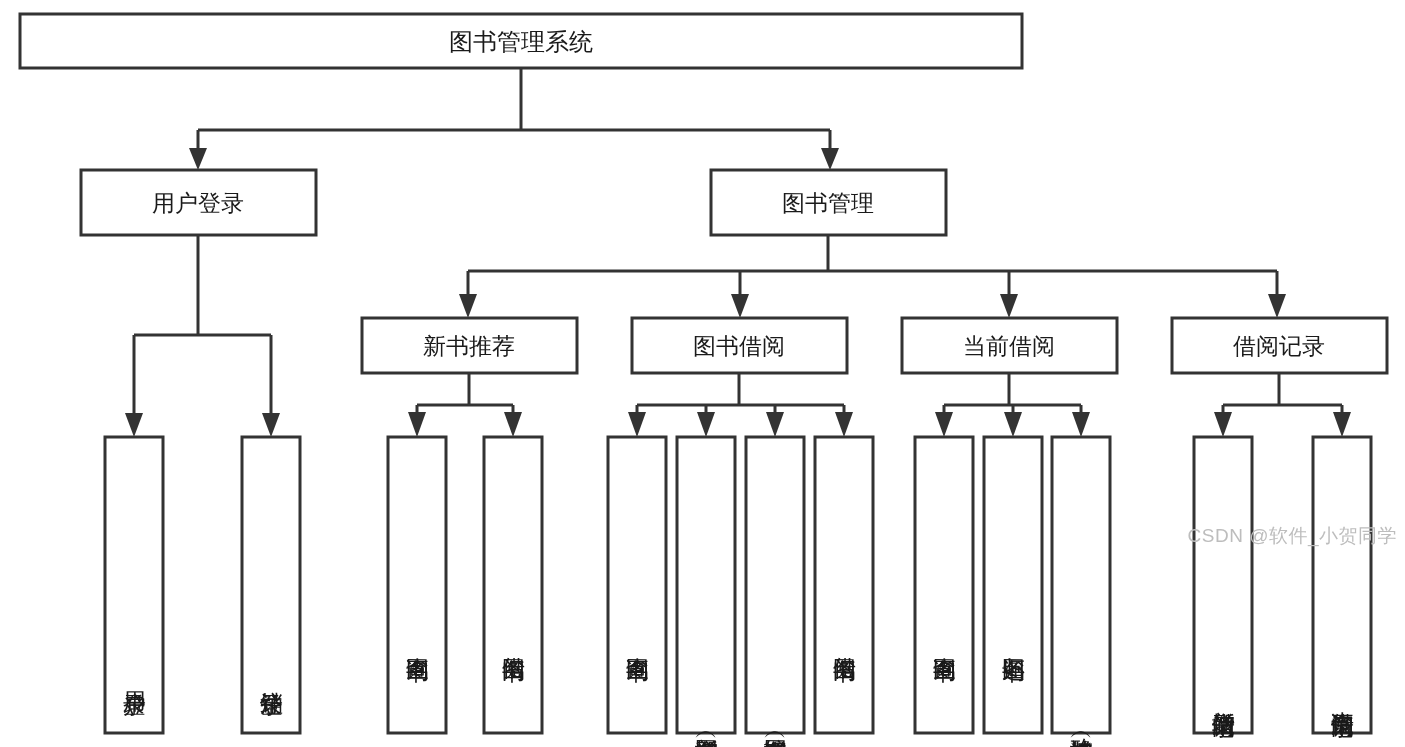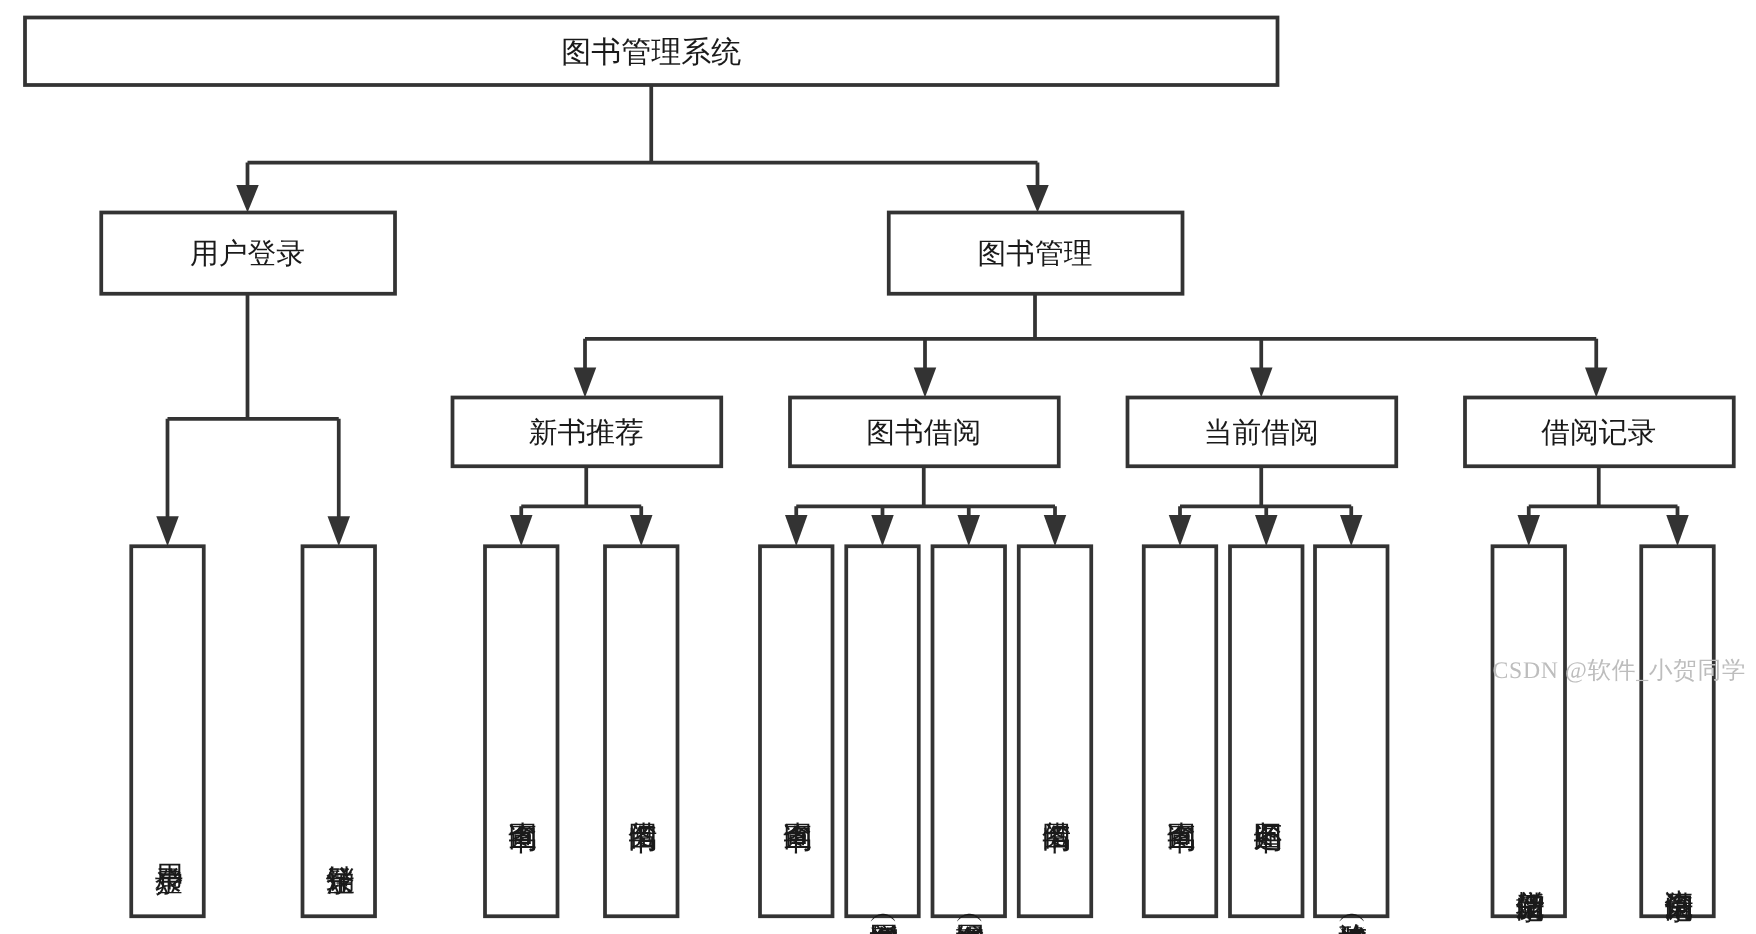--- a/index.html
+++ b/index.html
@@ -63,21 +63,21 @@
     font-size: 23px;
     color: #1a1a1a;
     line-height: 1.12;
     letter-spacing: 1px;
     white-space: nowrap;
   }
   .watermark {
     position: absolute;
     right: 8px;
     bottom: 10px;
-    font-family: Liberation Serif, serif;
+    font-family: Liberation Sans, sans-serif;
     font-size: 19px;
     color: #bdbdbd;
     white-space: nowrap;
     letter-spacing: 0.5px;
   }
 </style>
 </head>
 <body>
 
 <div id="diagram-root">

